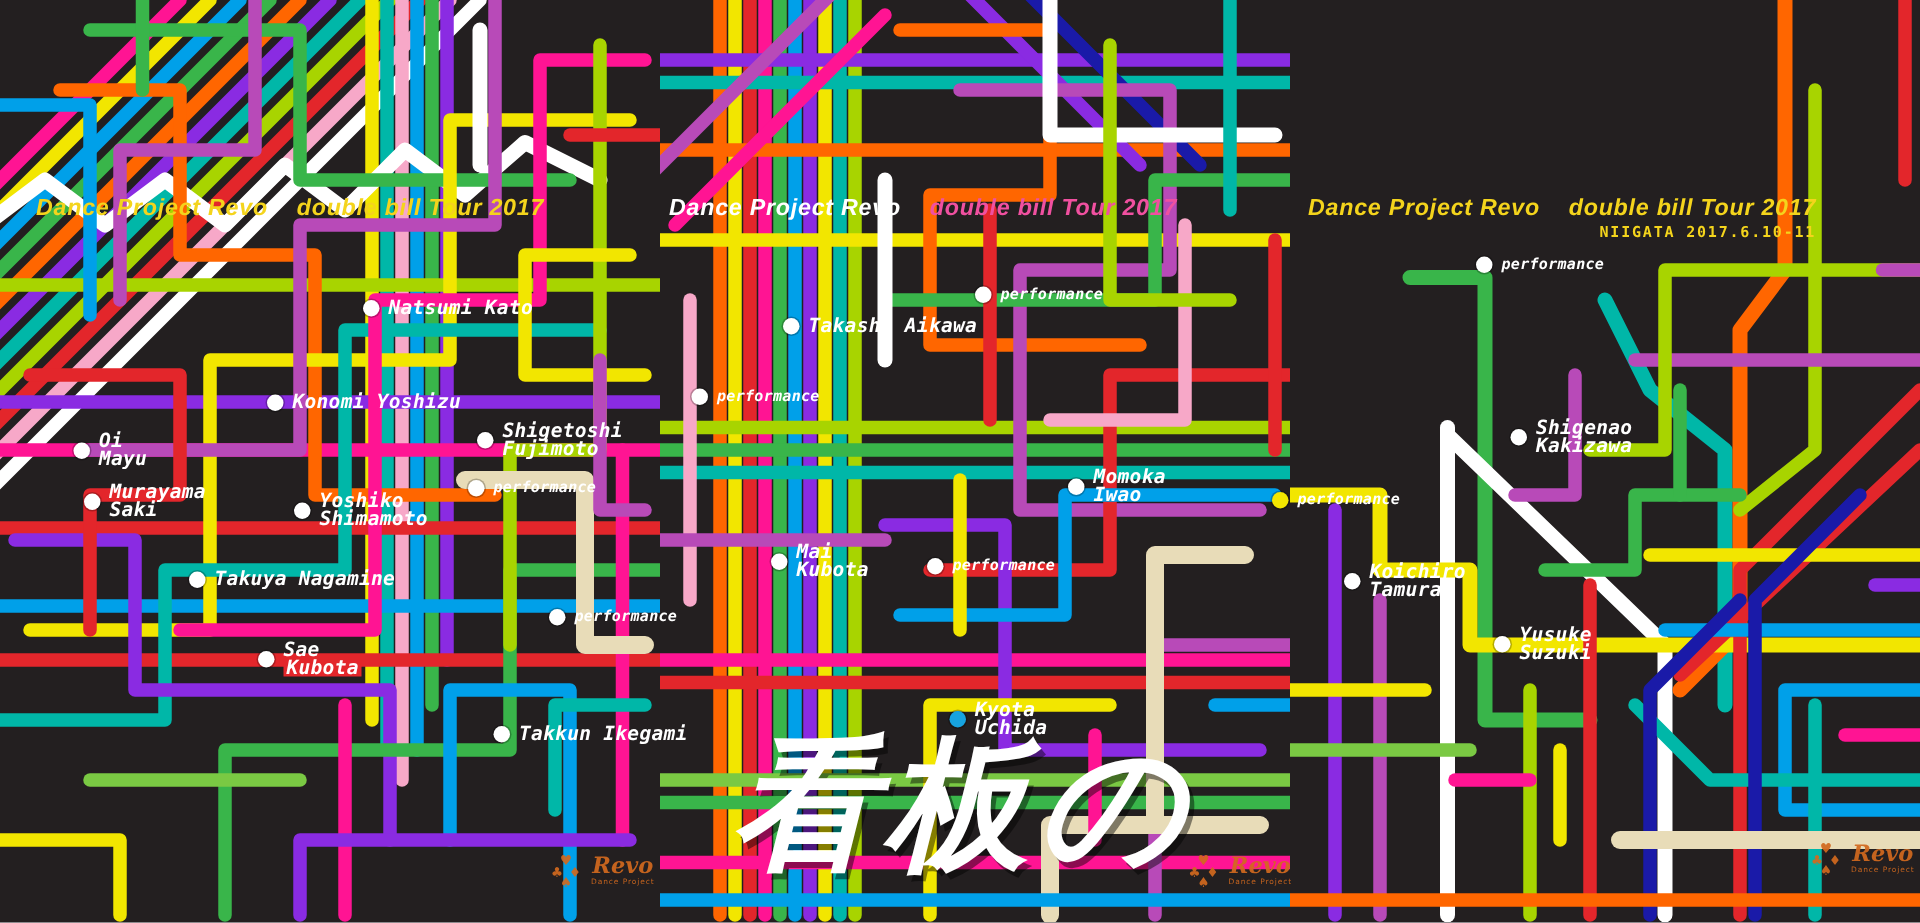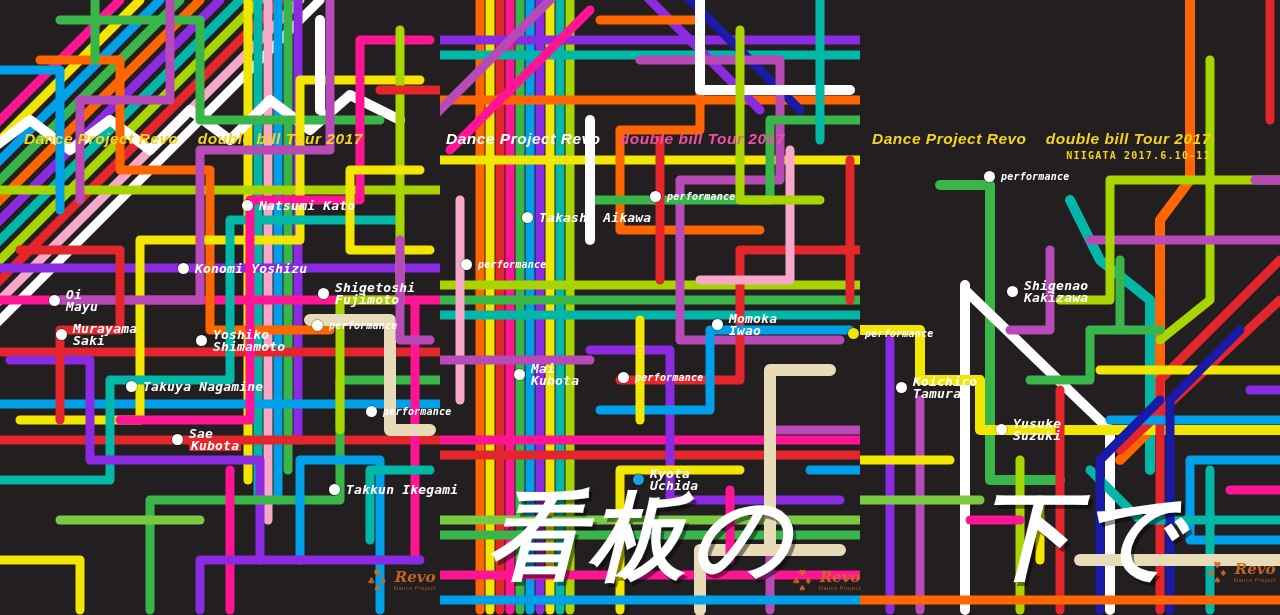--- a/index.html
+++ b/index.html
@@ -360,21 +360,20 @@
   <div class="station" style="left:896px;top:376px">
     <span class="dot"></span>
     <span class="slabel">Koichiro<br>Tamura</span>
   </div>
   <div class="station" style="left:996px;top:418px">
     <span class="dot"></span>
     <span class="slabel">Yusuke<br>Suzuki</span>
   </div>
 
   <div class="jp" id="jp-2">看板の</div>
-  <div class="jp" id="jp-3">下で</div>
 
   <div class="logo" id="logo-1">
     <span class="suits">
       <span class="s1">♥</span>
       <span class="s2">♣</span>
       <span class="s3">♦</span>
       <span class="s4">♠</span>
     </span>
     <span class="wordmark">
       <span class="lname">Revo</span>

